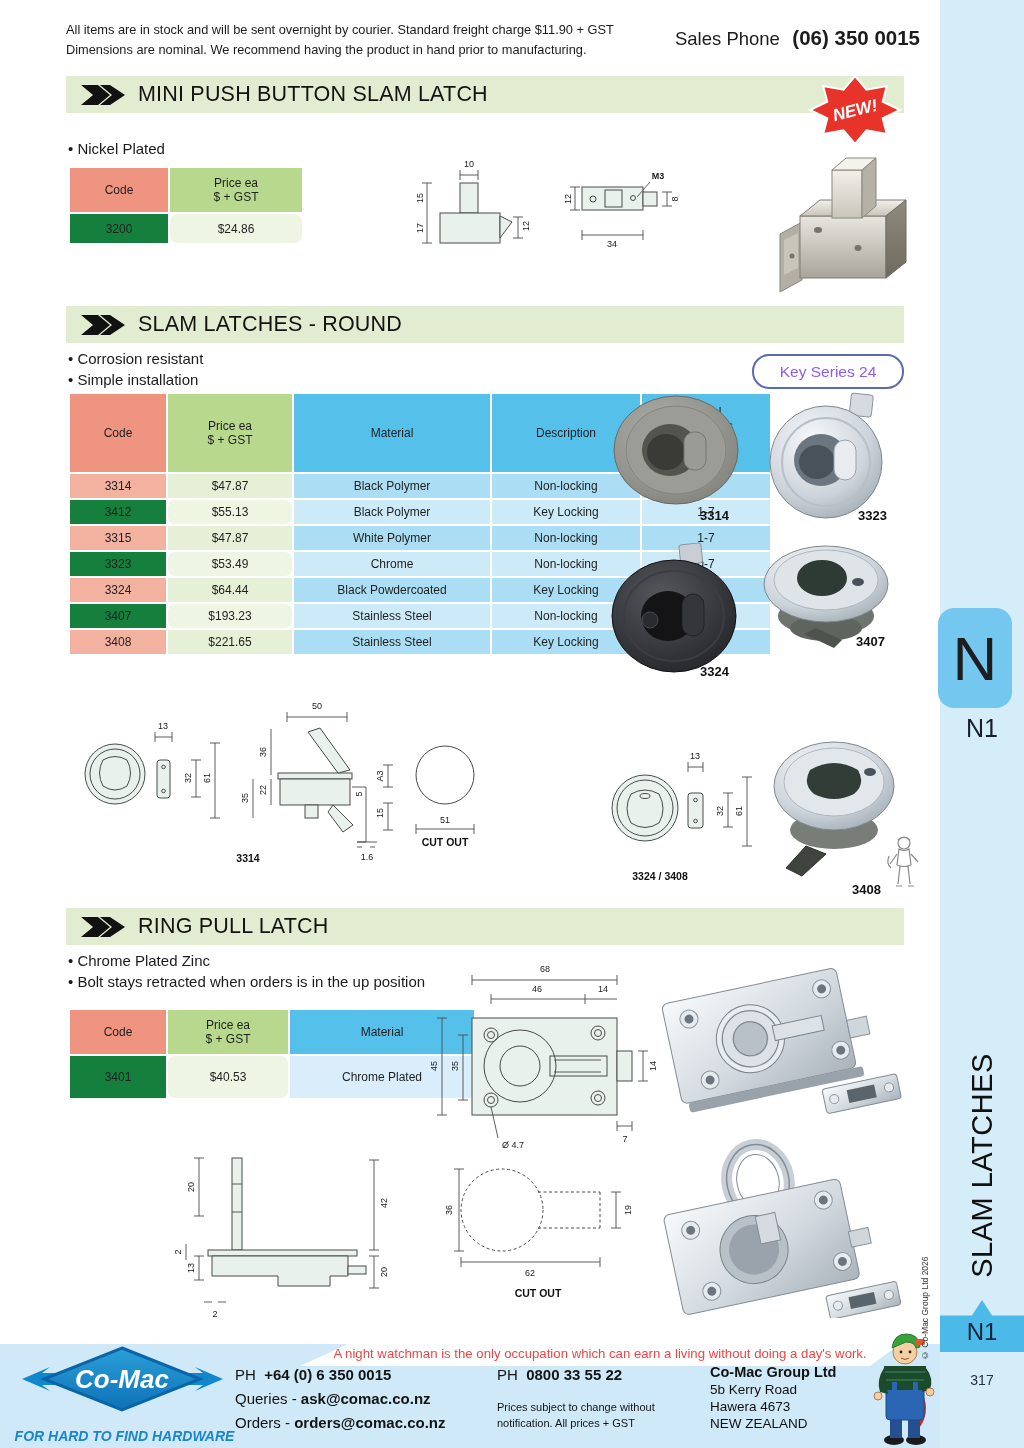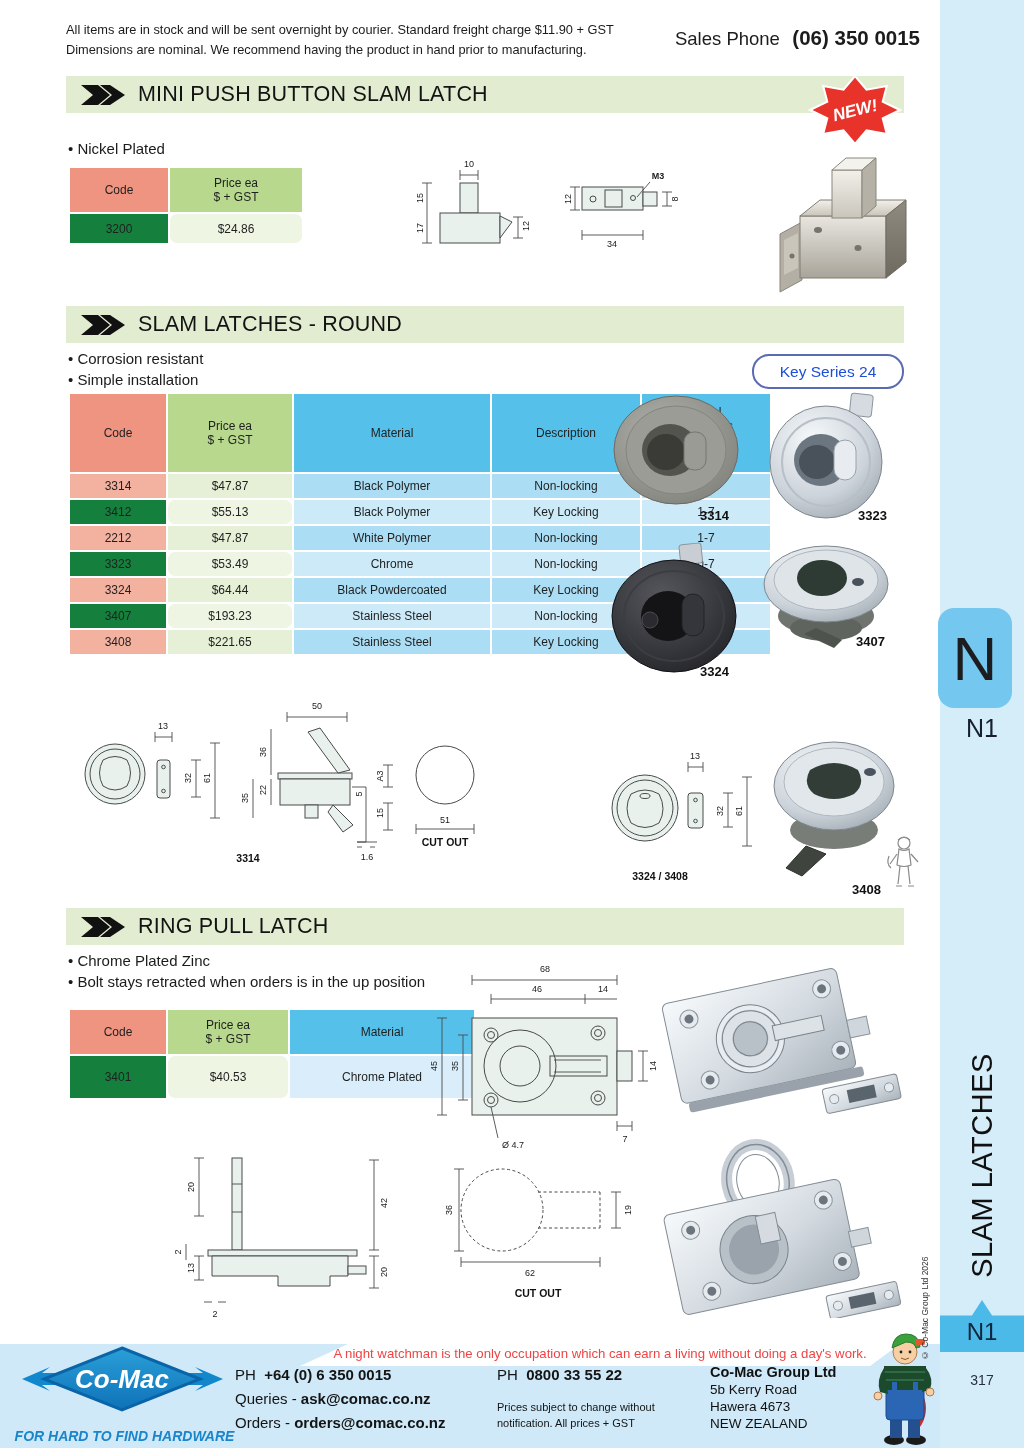--- a/index.html
+++ b/index.html
@@ -26,21 +26,21 @@
   .h-blue{background:#55c1eb;}
   .c-code-a{background:#f3b1a0;}
   .c-code-b{background:#15803d;}
   .c-price-a{background:#e6f0d7;}
   .c-price-b{background:#eef5e3;border-radius:7px;}
   .c-blue-a{background:#abddf4;}
   .c-blue-b{background:#cdeaf9;}
   .c-blue-l{background:#d9eefa;}
   
   .keybadge{left:752px;top:354px;width:148px;height:31px;border:2px solid #5a6bb2;border-radius:17px;
-     color:#1d4ed8;font-size:15.5px;display:flex;align-items:center;justify-content:center;background:#fff;}
+     color:#8b5cf6;font-size:15.5px;display:flex;align-items:center;justify-content:center;background:#fff;}
   
   .dim{font-size:9px;fill:#1a1a1a;}
   .dimb{font-size:10.5px;font-weight:bold;fill:#111;}
   .plabel{font-size:13px;font-weight:bold;color:#111;}
   .dl{stroke:#4a4a4a;stroke-width:.9;fill:none;}
   .df{fill:#e8f1ec;stroke:#4a4a4a;stroke-width:1;}
   .dn{fill:none;stroke:#4a4a4a;stroke-width:1;}
   .dd{fill:none;stroke:#4a4a4a;stroke-width:1;stroke-dasharray:3 2.5;}
   
   .sidebar{left:940px;top:0;width:84px;height:1448px;background:#d5ecf9;}
@@ -216,21 +216,21 @@
       <td class="c-blue-a">1-7</td>
     </tr>
     <tr style="height:24px">
       <td class="c-code-b">3412</td>
       <td class="c-price-b">$55.13</td>
       <td class="c-blue-b">Black Polymer</td>
       <td class="c-blue-b">Key Locking</td>
       <td class="c-blue-b">1-7</td>
     </tr>
     <tr style="height:24px">
-      <td class="c-code-a">2212</td>
+      <td class="c-code-a">3315</td>
       <td class="c-price-a">$47.87</td>
       <td class="c-blue-a">White Polymer</td>
       <td class="c-blue-a">Non-locking</td>
       <td class="c-blue-a">1-7</td>
     </tr>
     <tr style="height:24px">
       <td class="c-code-b">3323</td>
       <td class="c-price-b">$53.49</td>
       <td class="c-blue-b">Chrome</td>
       <td class="c-blue-b">Non-locking</td>

